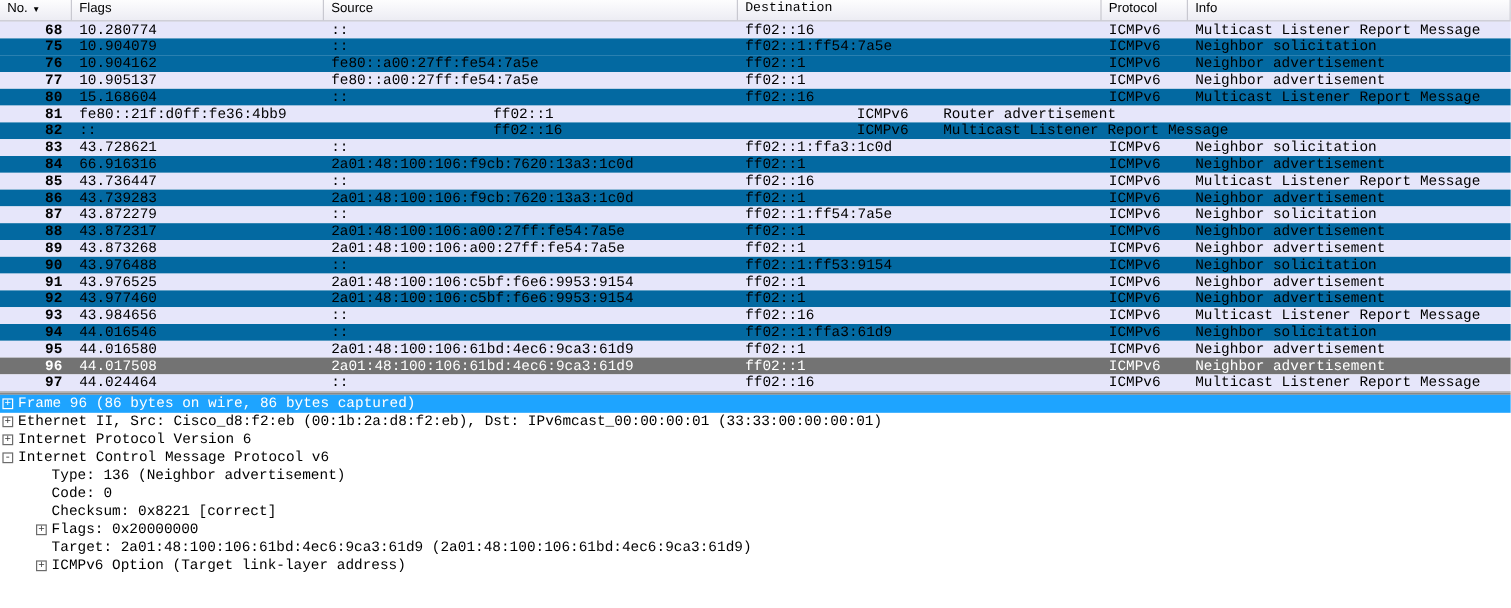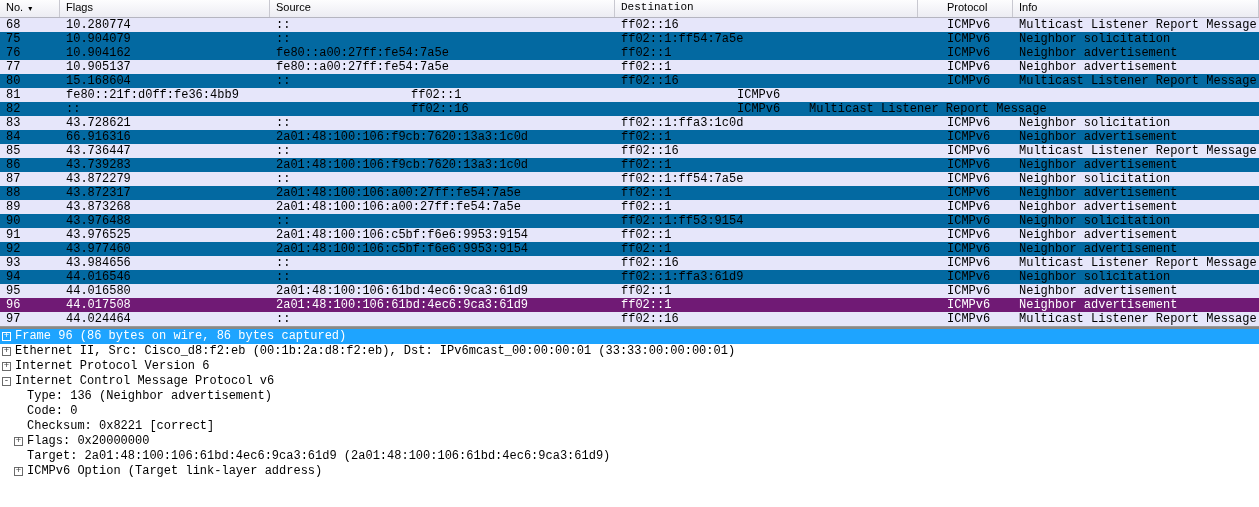--- a/index.html
+++ b/index.html
@@ -22,37 +22,37 @@
   .header-cell {
     padding: 1px 22px 1px 6px;
     border-right: 1px solid #c8c8d0;
     white-space: nowrap;
     overflow: hidden;
   }
   .col-no    { width: 60px; text-align: left; }
   .col-time  { width: 210px; }
   .col-src   { width: 345px; }
   .col-dst   { width: 303px; font-family: Liberation Mono, monospace; }
-  .col-proto { width: 72px; margin-left: 23px; }
+  .col-proto { width: 72px; }
   .col-info  { flex: 1; }
   .rows { }
   .row {
     display: flex;
     height: 14px;
     line-height: 14px;
     font-family: Consolas, "Courier New", monospace;
     font-size: 12px;
     white-space: nowrap;
   }
   .row .cell { overflow: hidden; padding: 0 6px; }
-  .row .col-no { text-align: left; padding-right: 8px; }
+  .row .col-no { text-align: right; padding-right: 8px; font-weight: bold; }
   .shade-a { background: #e6e6fa; } 
   .shade-b { background: #0369a1; } 
   .row.selected {
-    background: #701a75;
+    background: #737373;
     color: #fff;
   }
   .details {
     border-top: 2px solid #888;
     font-family: Consolas, "Courier New", monospace;
     font-size: 12px;
     padding-bottom: 6px;
     background: #fff;
   }
   .tree-row {
@@ -78,21 +78,21 @@
     color: #3a3a3a;
     background: #fff;
     flex-shrink: 0;
   }
   .tree-row.hl .expander { border-color: #fff; color: #fff; background: transparent; }
   .expander-spacer {
     display: inline-block;
     width: 13px;
     flex-shrink: 0;
   }
-  .indent-1 { padding-left: 14px; }
+  .indent-1 { padding-left: 30px; }
   .sort-indicator {
     display: inline-block;
     margin-left: 2px;
     font-size: 8px;
     vertical-align: middle;
   }
 </style>
 </head>
 <body>
 
@@ -147,20 +147,21 @@
         <div class="cell col-src">::</div>
         <div class="cell col-dst">ff02::16</div>
         <div class="cell col-proto">ICMPv6</div>
         <div class="cell col-info">Multicast Listener Report Message</div>
       </div>
       <div class="row shade-a">
         <div class="cell col-no">81</div>
         <div class="cell col-src">fe80::21f:d0ff:fe36:4bb9</div>
         <div class="cell col-dst">ff02::1</div>
         <div class="cell col-proto">ICMPv6</div>
+        <div class="cell col-info">Router advertisement</div>
       </div>
       <div class="row shade-b">
         <div class="cell col-no">82</div>
         <div class="cell col-src">::</div>
         <div class="cell col-dst">ff02::16</div>
         <div class="cell col-proto">ICMPv6</div>
         <div class="cell col-info">Multicast Listener Report Message</div>
       </div>
       <div class="row shade-a">
         <div class="cell col-no">83</div>

